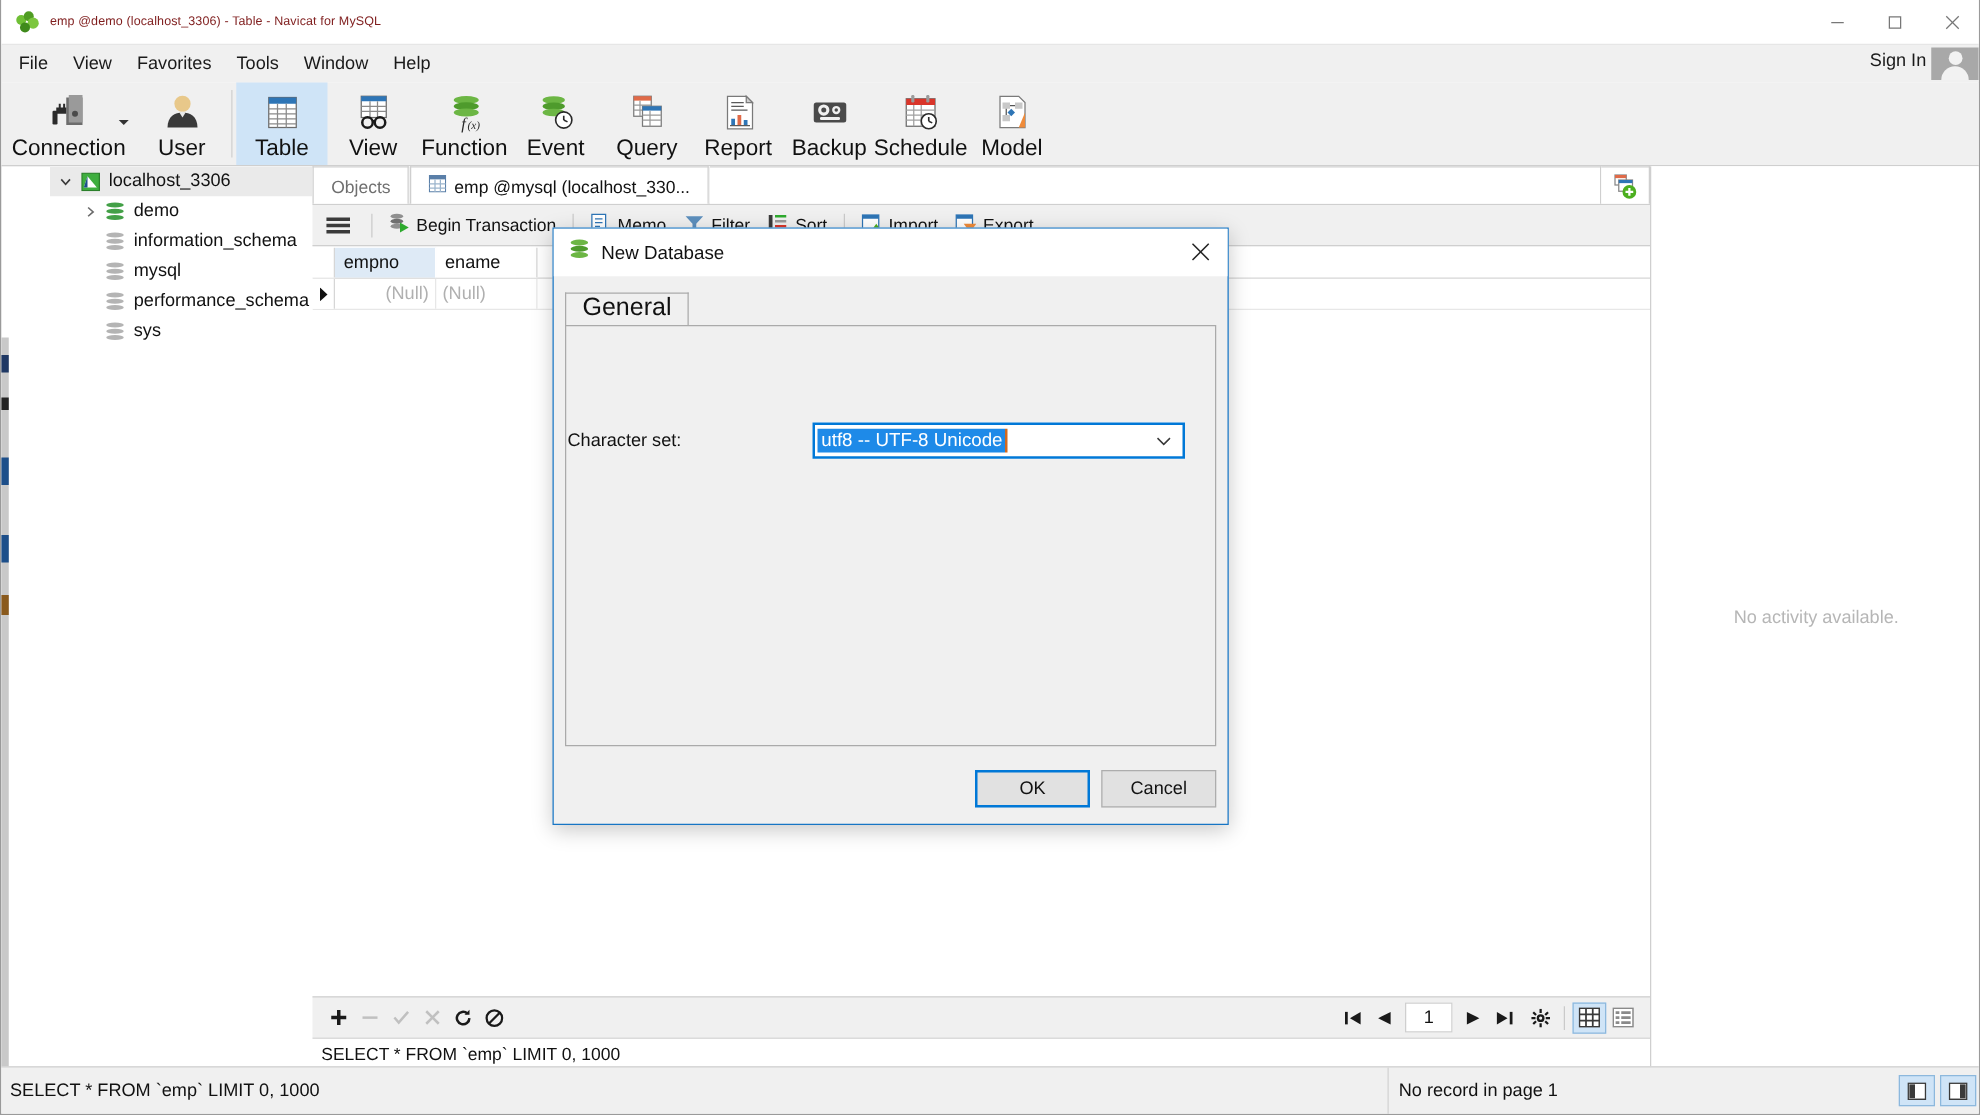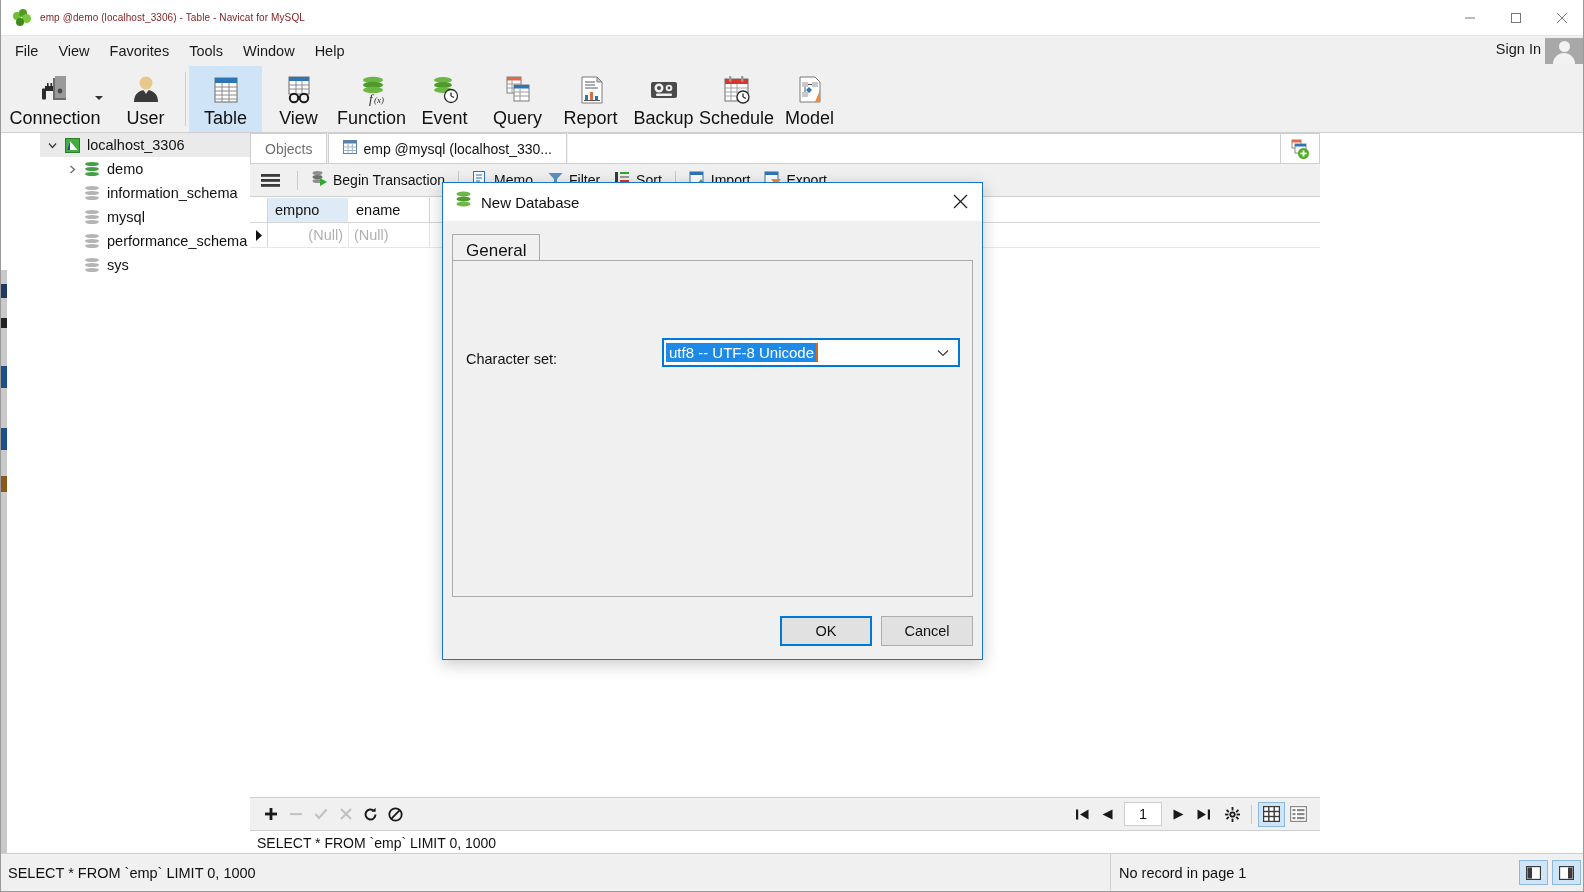--- a/index.html
+++ b/index.html
@@ -268,23 +268,23 @@
   .dlg-title-icon { margin-left: 12px; margin-right: 9px; }
   .dlg-title-text { font-size: 15px; color: #111; }
   .dlg-close {
     position: absolute; right: 0; top: 0; width: 44px; height: 37px;
     display: flex; align-items: center; justify-content: center;
   }
   .dlg-body { position: absolute; left: 0; top: 38px; right: 0; bottom: 0; }
 
   .tabrow { position: absolute; left: 9px; top: 13px; display: flex; align-items: flex-end; }
   .dtab {
-    height: 27px; padding: 0 13px; font-size: 17px; color: #111;
+    height: 27px; padding: 0 13px; font-size: 20px; color: #111;
     background: #f0f0f0; border: 1px solid #aaaaaa; border-bottom: none;
-    display: flex; align-items: flex-end;
+    display: flex; align-items: flex-start;
   }
   .dtab.active { background: #f0f0f0; }
   .panel {
     position: absolute; left: 9px; top: 39px; right: 9px; bottom: 62px;
     background: #f0f0f0; border: 1px solid #aaaaaa;
   }
   .field-row { position: absolute; display: flex; align-items: center; }
   .field-label { font-size: 14.5px; color: #111; }
   .tbox {
     width: 298px; height: 29px; background: #ffffff; border: 1px solid #7a7a7a;
@@ -855,20 +855,23 @@
             </svg>
         </div>
       </div>
     </div>
 
     <div class="sqlbar">
       <span>SELECT * FROM `emp` LIMIT 0, 1000</span>
     </div>
   </div>
 
+  <div class="activity">
+    <div class="activity-text">No activity available.</div>
+  </div>
 
   <div class="statusbar">
     <div class="sb-sql">SELECT * FROM `emp` LIMIT 0, 1000</div>
     <div class="sb-rec">No record in page 1</div>
     <div class="sb-toggle">
       <svg width="15" height="14" viewBox="0 0 15 14">
           <rect x="0.5" y="0.5" width="14" height="13" fill="#fff" stroke="#3a3a3a" stroke-width="1.3"></rect>
           <rect x="1.5" y="1.5" width="4.5" height="11" fill="#3a3a3a"></rect>
         </svg>
     </div>
@@ -903,21 +906,21 @@
     <div class="dlg-body">
       <div class="tabrow">
         <div class="dtab active">
           <span>General</span>
         </div>
       </div>
 
       <div class="panel">
 
 
-        <div class="field-row" style="left:13px; top:77px; width:497px;align-items:flex-end;">
+        <div class="field-row" style="left:1px; top:77px; width:497px;">
           <span class="field-label" style="width:196px">Character set:</span>
           <div class="combo focus">
             <span class="combo-val selected">utf8 -- UTF-8 Unicode<i class="caret-bar"></i></span>
             <span class="combo-arrow">
               <svg width="12" height="8" viewBox="0 0 12 8">
                   <polyline points="1,1.5 6,6.5 11,1.5" fill="none" stroke="#3a3a3a" stroke-width="1.2"></polyline>
                 </svg>
             </span>
           </div>
         </div>

